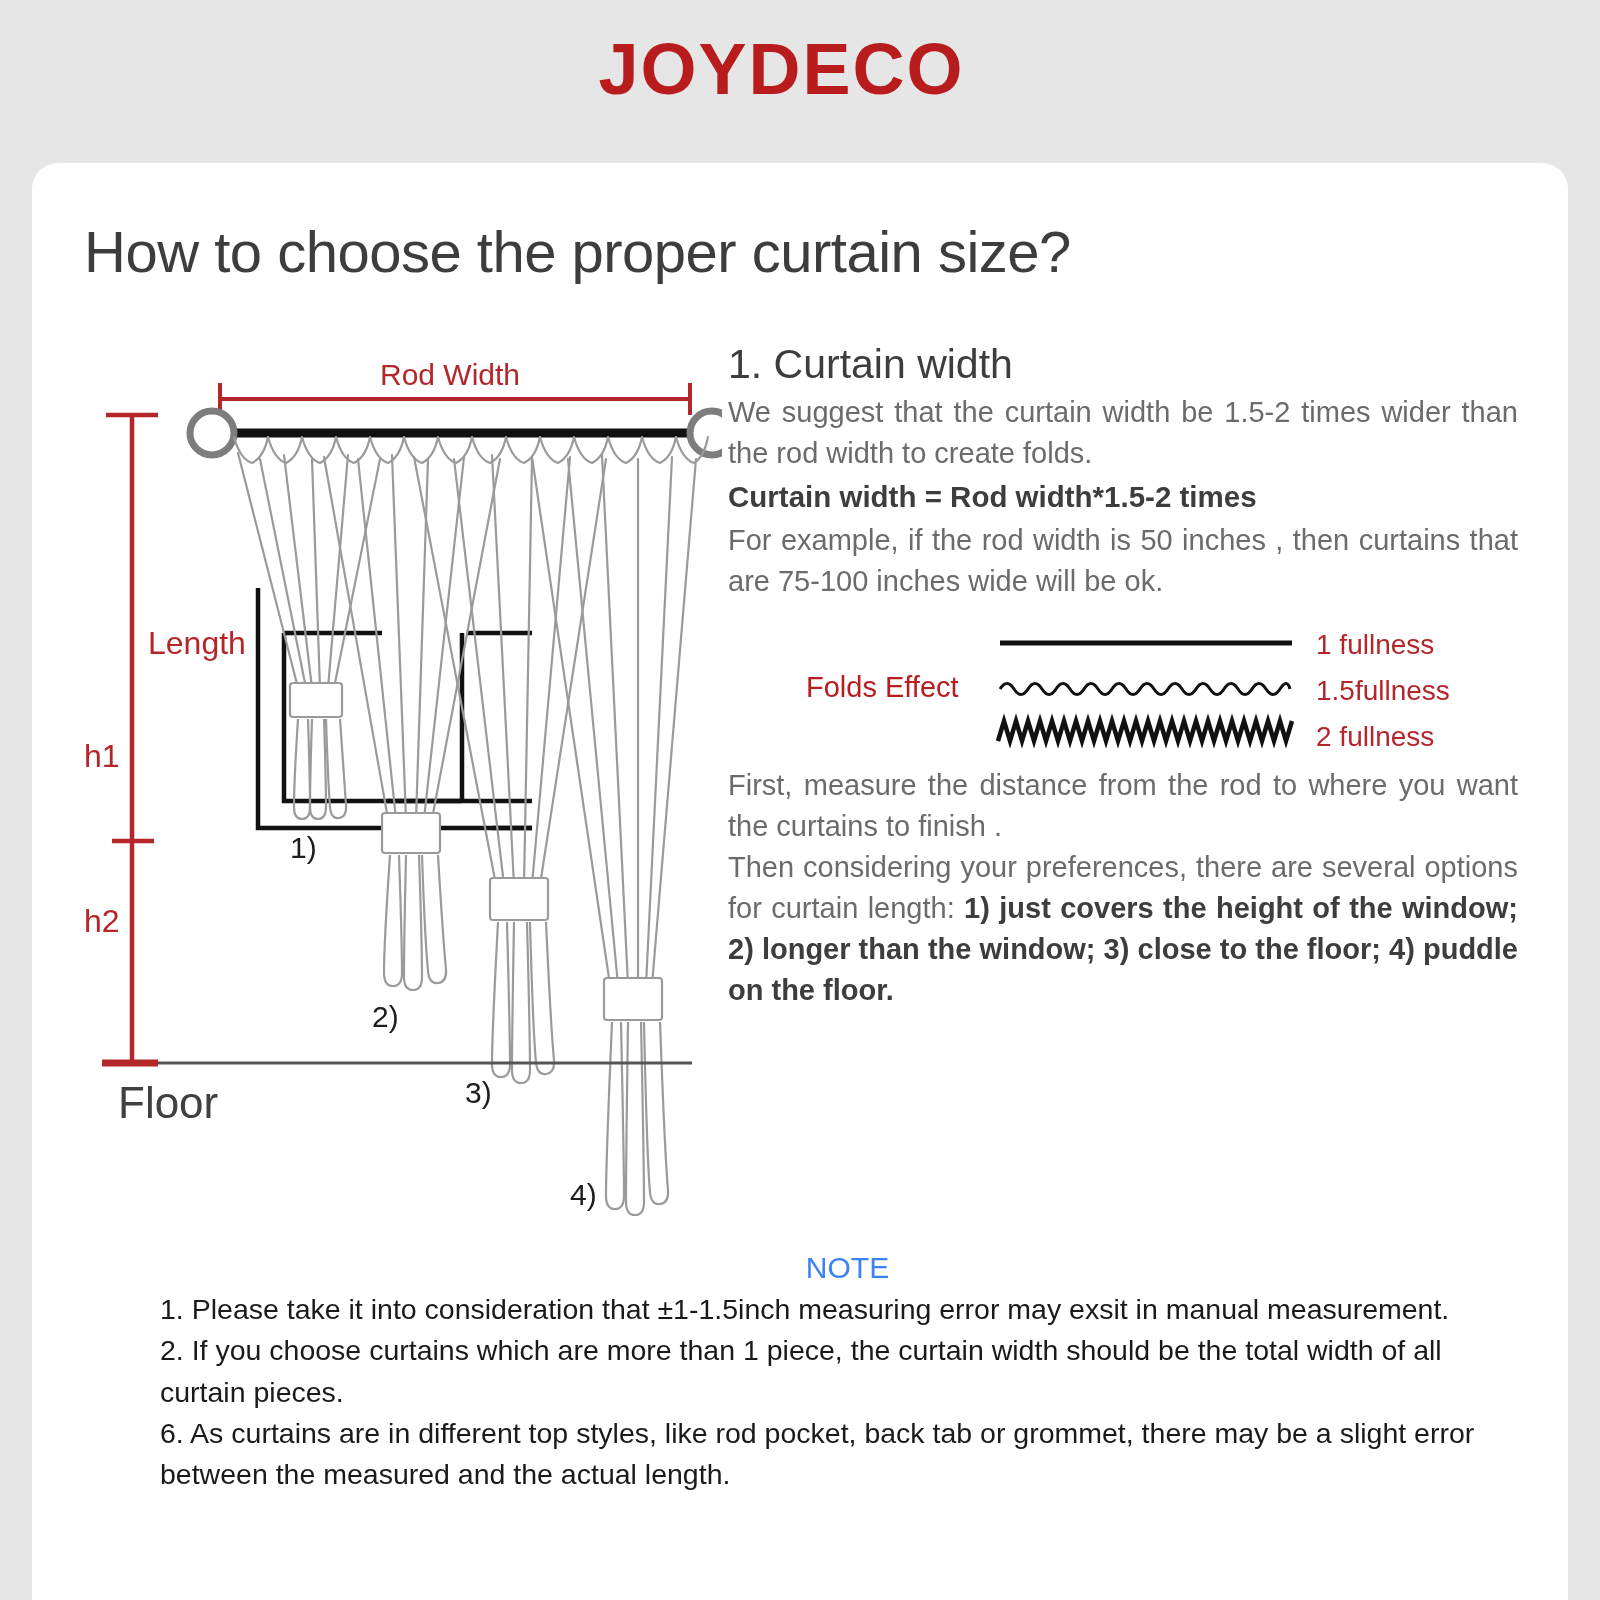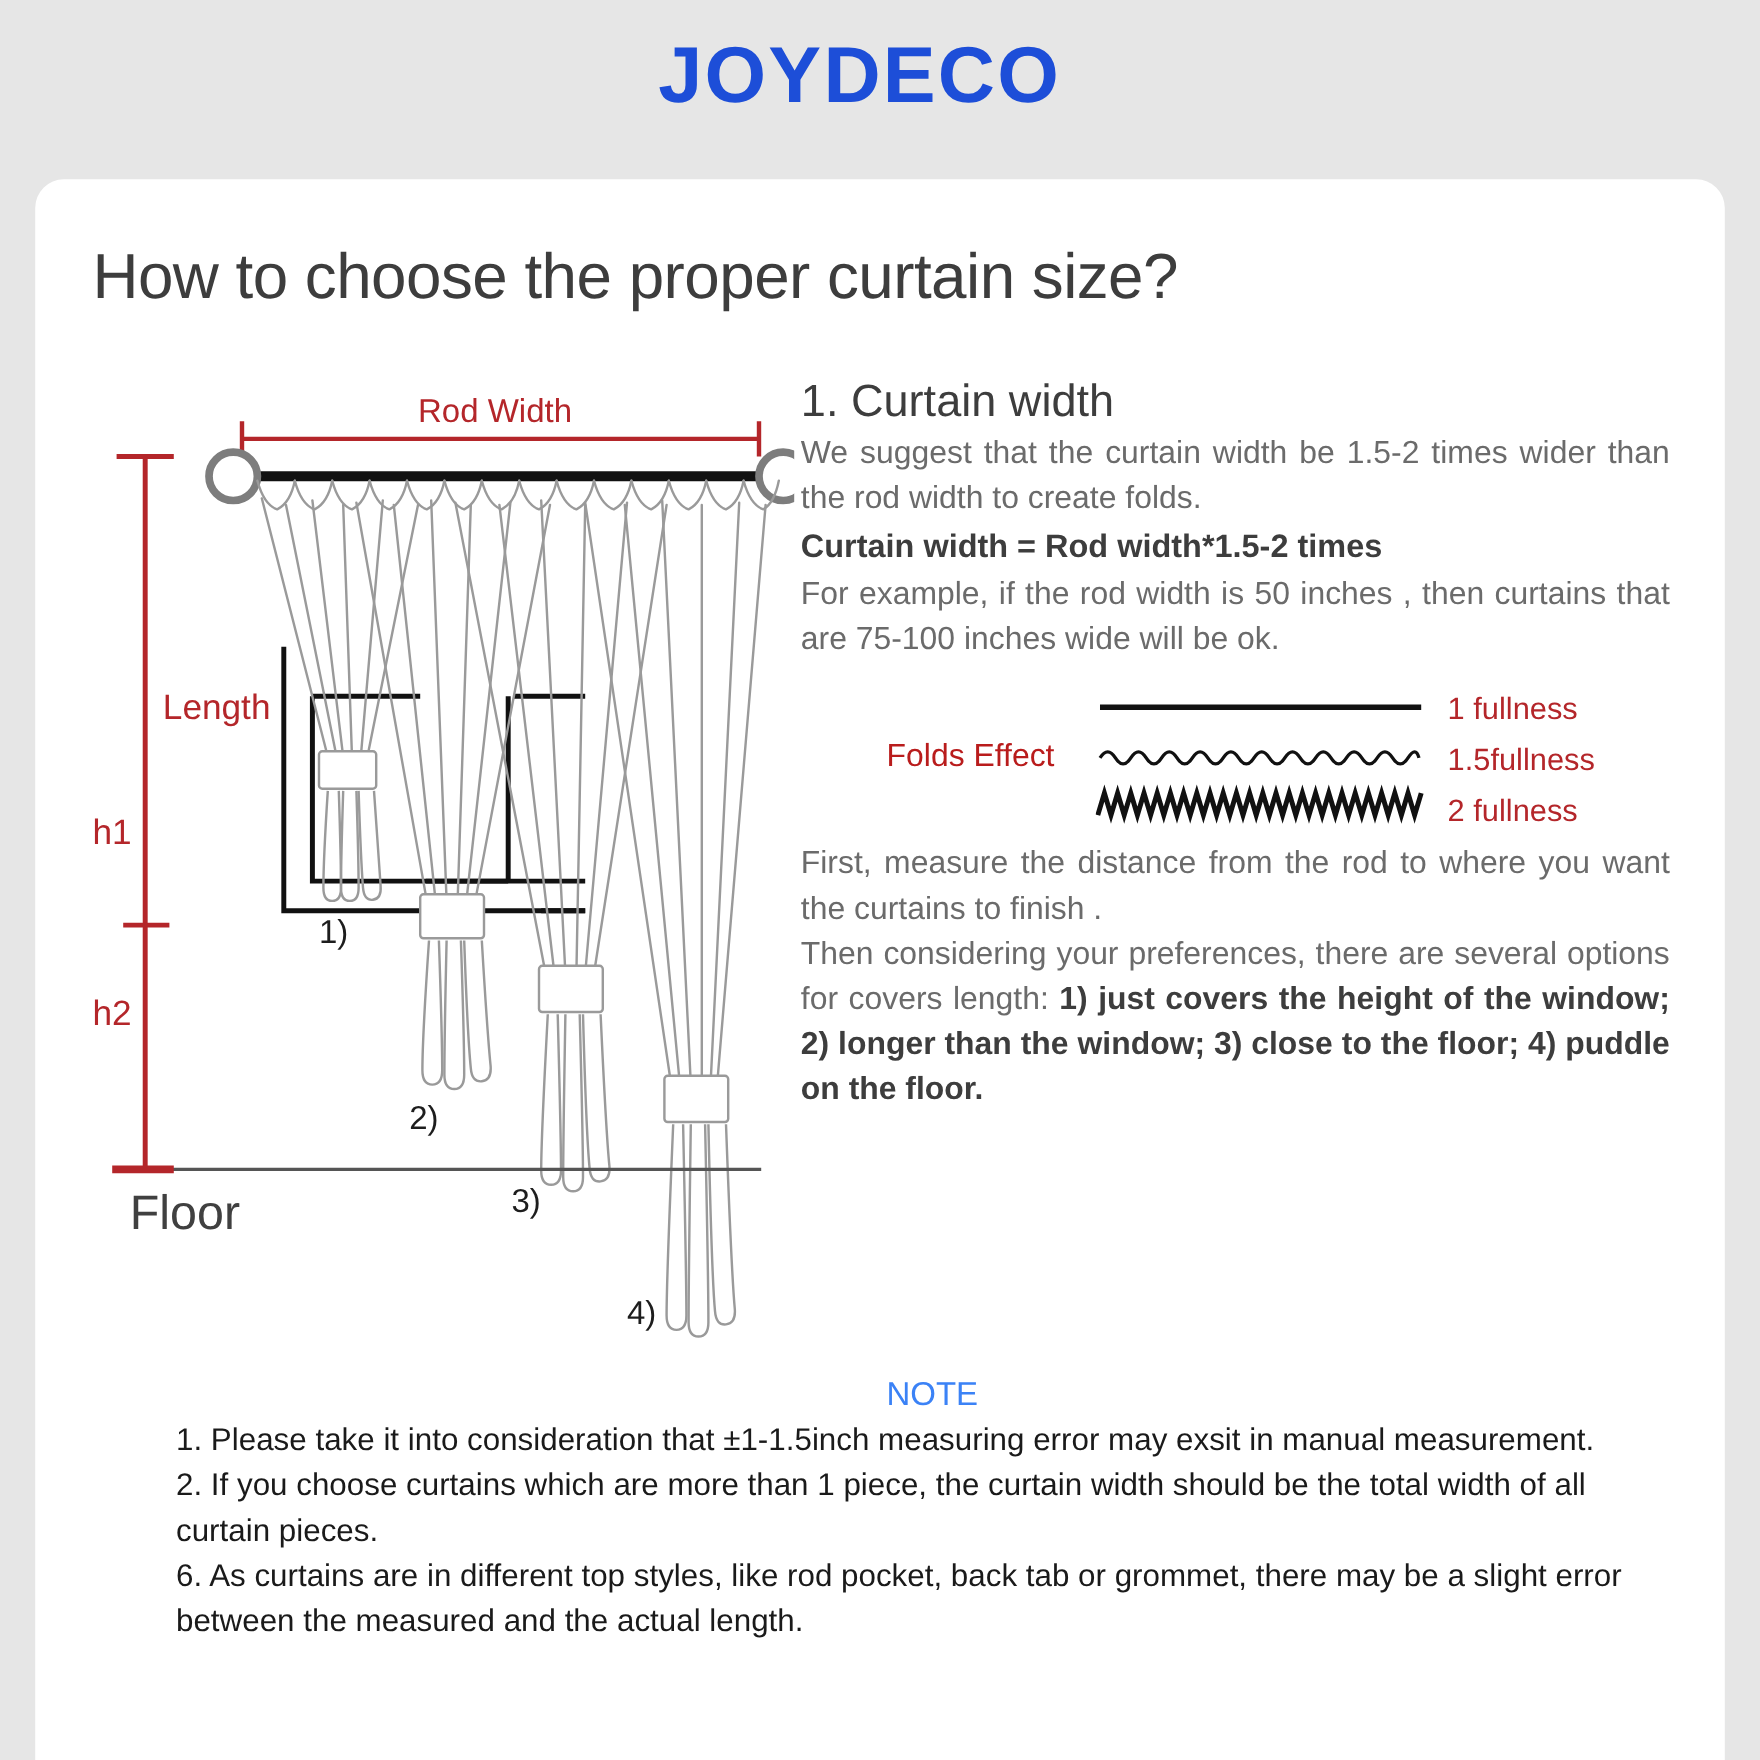--- a/index.html
+++ b/index.html
@@ -8,21 +8,21 @@
     background: #e6e6e6;
     font-family: "Liberation Sans", sans-serif;
     overflow: hidden;
   }
   #root { position: relative; width: 1600px; height: 1600px; }
 
   .brand {
     position: absolute; left: 0; top: 28px; width: 1563px;
     text-align: center;
     font-size: 72px; font-weight: bold; letter-spacing: 2px;
-    color: #1d4ed8;
+    color: #b91c1c;
   }
 
   .card {
     position: absolute; left: 32px; top: 163px;
     width: 1536px; height: 1508px;
     background: #ffffff;
     border-radius: 26px;
   }
 
   .page-title {
@@ -230,21 +230,21 @@
           <polyline fill="none" stroke="#111" stroke-width="4.5" points="2,124 8,104 14,124 20,104 26,124 32,104 38,124 44,104 50,124 56,104 62,124 68,104 74,124 80,104 86,124 92,104 98,124 104,104 110,124 116,104 122,124 128,104 134,124 140,104 146,124 152,104 158,124 164,104 170,124 176,104 182,124 188,104 194,124 200,104 206,124 212,104 218,124 224,104 230,124 236,104 242,124 248,104 254,124 260,104 266,124 272,104 278,124 284,104 290,124 296,104"></polyline>
         </svg>
 
         <div class="fullness-lab" style="left:588px;top:12px;">1 fullness</div>
         <div class="fullness-lab" style="left:588px;top:58px;">1.5fullness</div>
         <div class="fullness-lab" style="left:588px;top:104px;">2 fullness</div>
       </div>
 
       <div>
         <div class="body-text">First, measure the distance from the rod to where you want the curtains to finish .</div>
-        <div class="mixed"><span>Then considering your preferences, there are several options for covers length: </span><b>1) just covers the height of the window; 2) longer than the window; 3) close to the floor; 4) puddle on the floor.</b></div>
+        <div class="mixed"><span>Then considering your preferences, there are several options for curtain length: </span><b>1) just covers the height of the window; 2) longer than the window; 3) close to the floor; 4) puddle on the floor.</b></div>
       </div>
     </div>
 
     <div class="note">
       <div class="note-title">NOTE</div>
       <div class="note-line">1. Please take it into consideration that ±1-1.5inch measuring error may exsit in manual measurement.</div>
       <div class="note-line">2. If you choose curtains which are more than 1 piece, the curtain width should be the total width of all curtain pieces.</div>
       <div class="note-line">6. As curtains are in different top styles, like rod pocket, back tab or grommet, there may be a slight error between the measured and the actual length.</div>
     </div>
 

